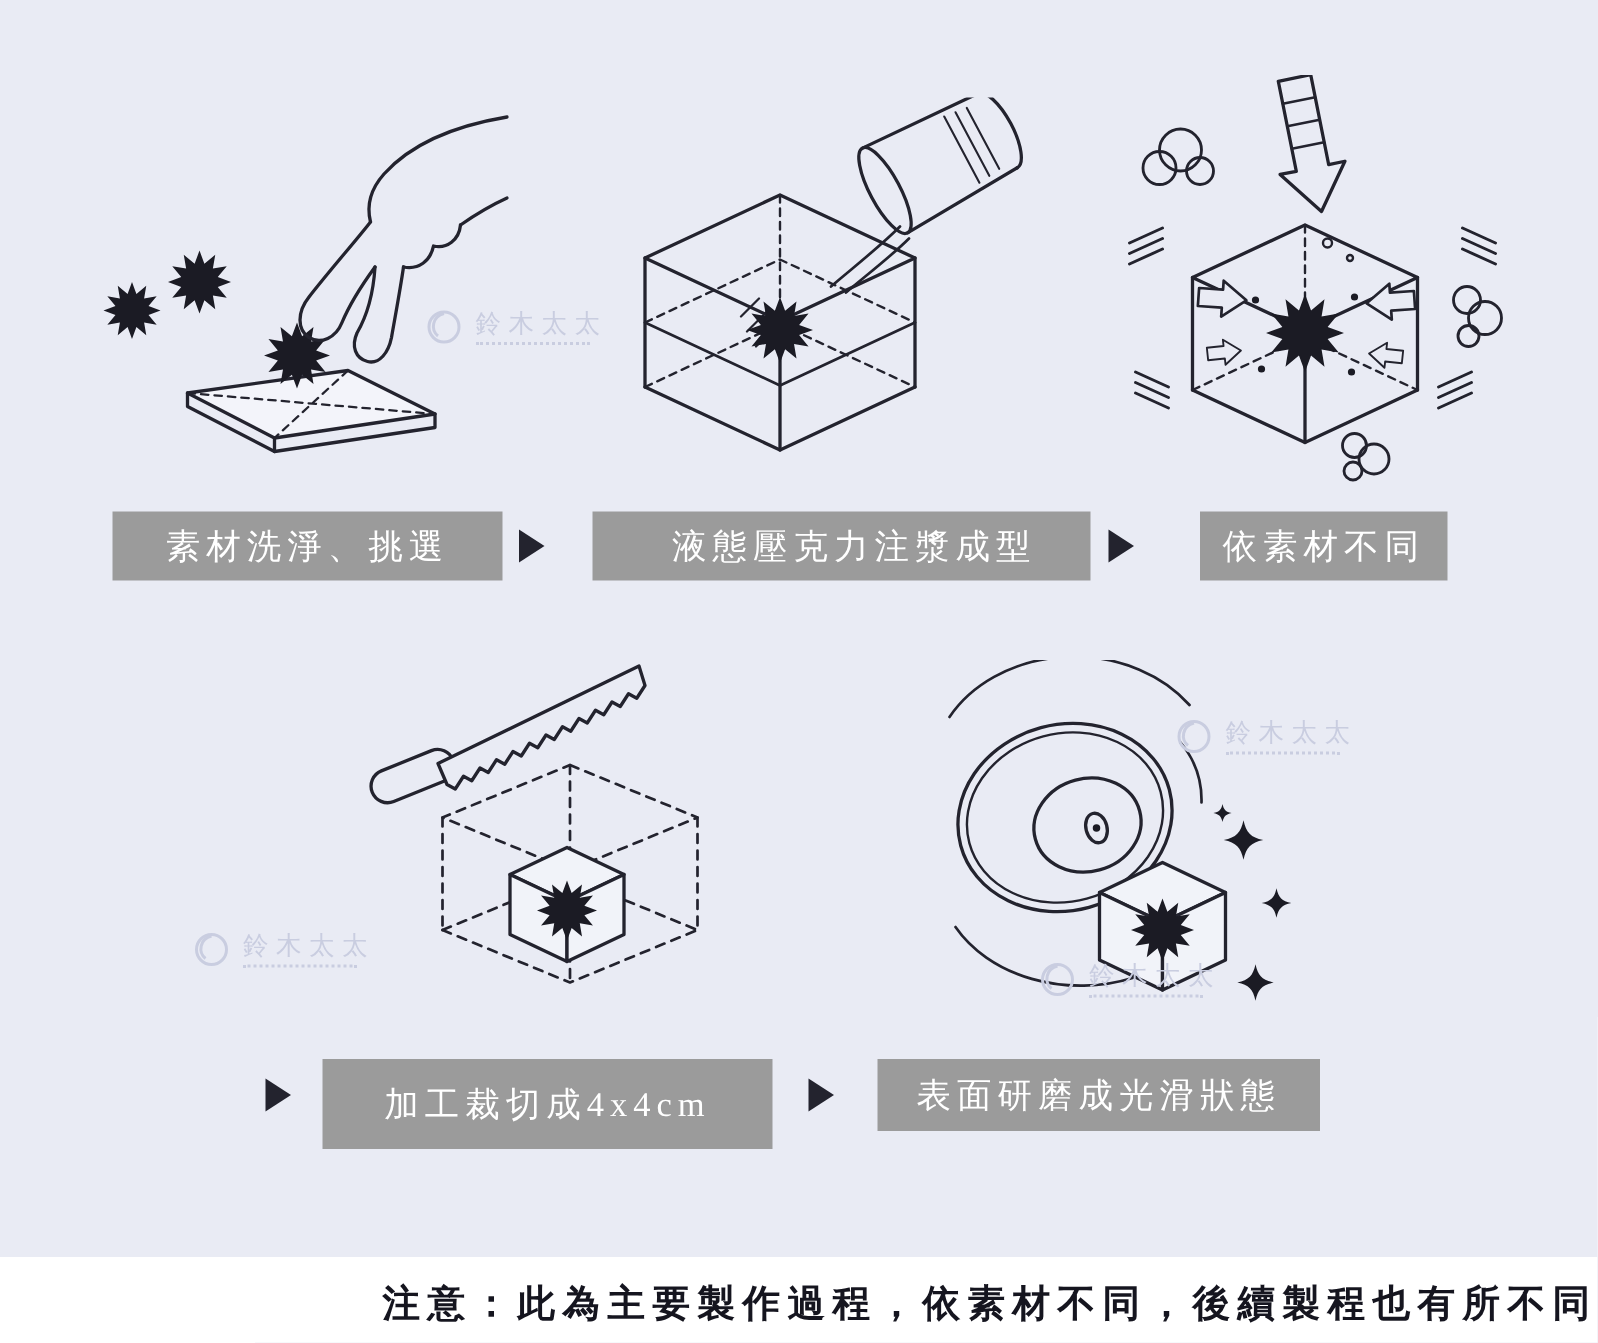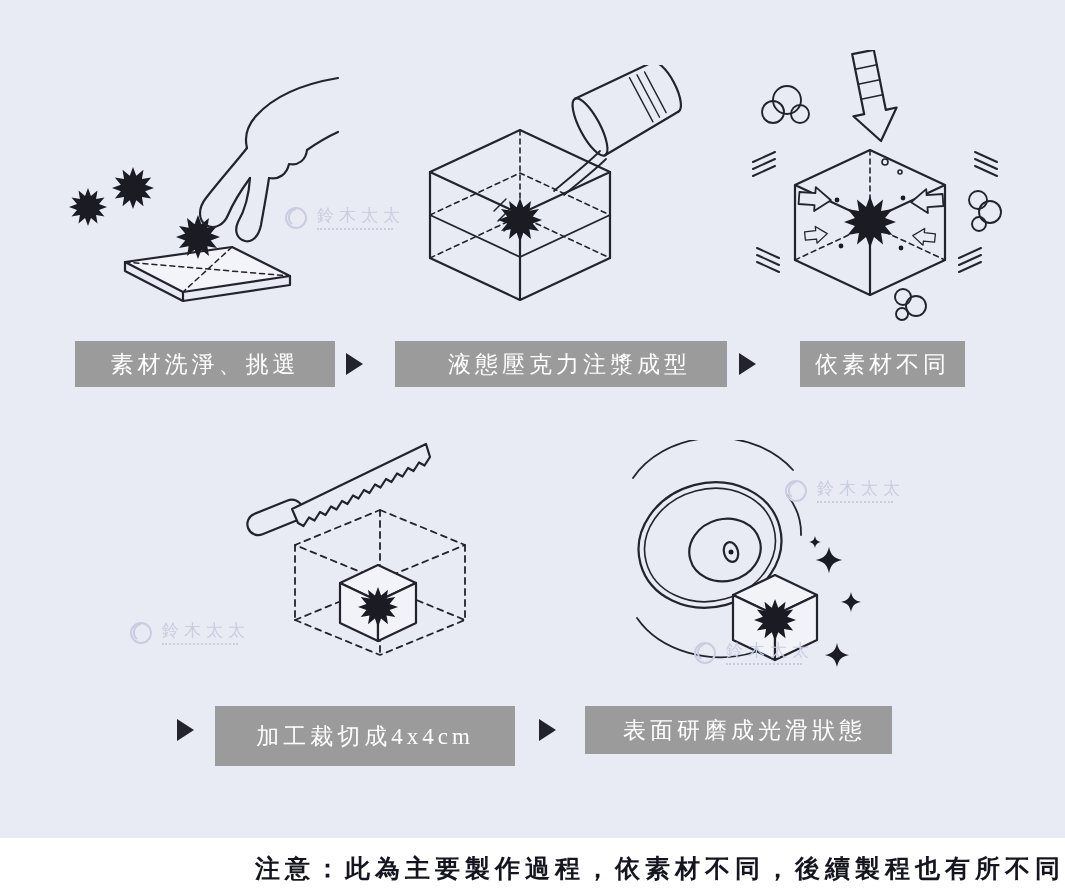--- a/index.html
+++ b/index.html
@@ -226,21 +226,21 @@
 
   <div class="label-box" style="left:75px;top:341px;width:260px;height:46px;">素材洗淨、挑選</div>
   <div class="tri" style="left:346px;top:353px;"></div>
   <div class="label-box" style="left:395px;top:341px;width:315px;height:46px;padding-left:17px;">液態壓克力注漿成型</div>
   <div class="tri" style="left:739px;top:353px;"></div>
   <div class="label-box" style="left:800px;top:341px;width:165px;height:46px;">依素材不同</div>
 
   <div class="tri" style="left:177px;top:719px;"></div>
   <div class="label-box" style="left:215px;top:706px;width:300px;height:60px;">加工裁切成4x4cm</div>
   <div class="tri" style="left:539px;top:719px;"></div>
-  <div class="label-box" style="left:585px;top:706px;width:295px;height:48px;padding-left:12px;">表面研磨成光滑狀態</div>
+  <div class="label-box" style="left:585px;top:706px;width:295px;height:48px;">表面研磨成光滑狀態</div>
 
   <div class="wm" style="left:283px;top:205px;">
     <svg width="26" height="26" viewBox="-13 -13 26 26">
       <circle r="10" fill="none" stroke="currentColor" stroke-width="2"></circle>
       <path d="M 0,-9 C -8,-7 -9,2 -4,6" fill="none" stroke="currentColor" stroke-width="2"></path>
     </svg>
     <div class="wm-col">
       <div class="wm-text">鈴木太太</div>
       <div class="wm-dots"></div>
     </div>

